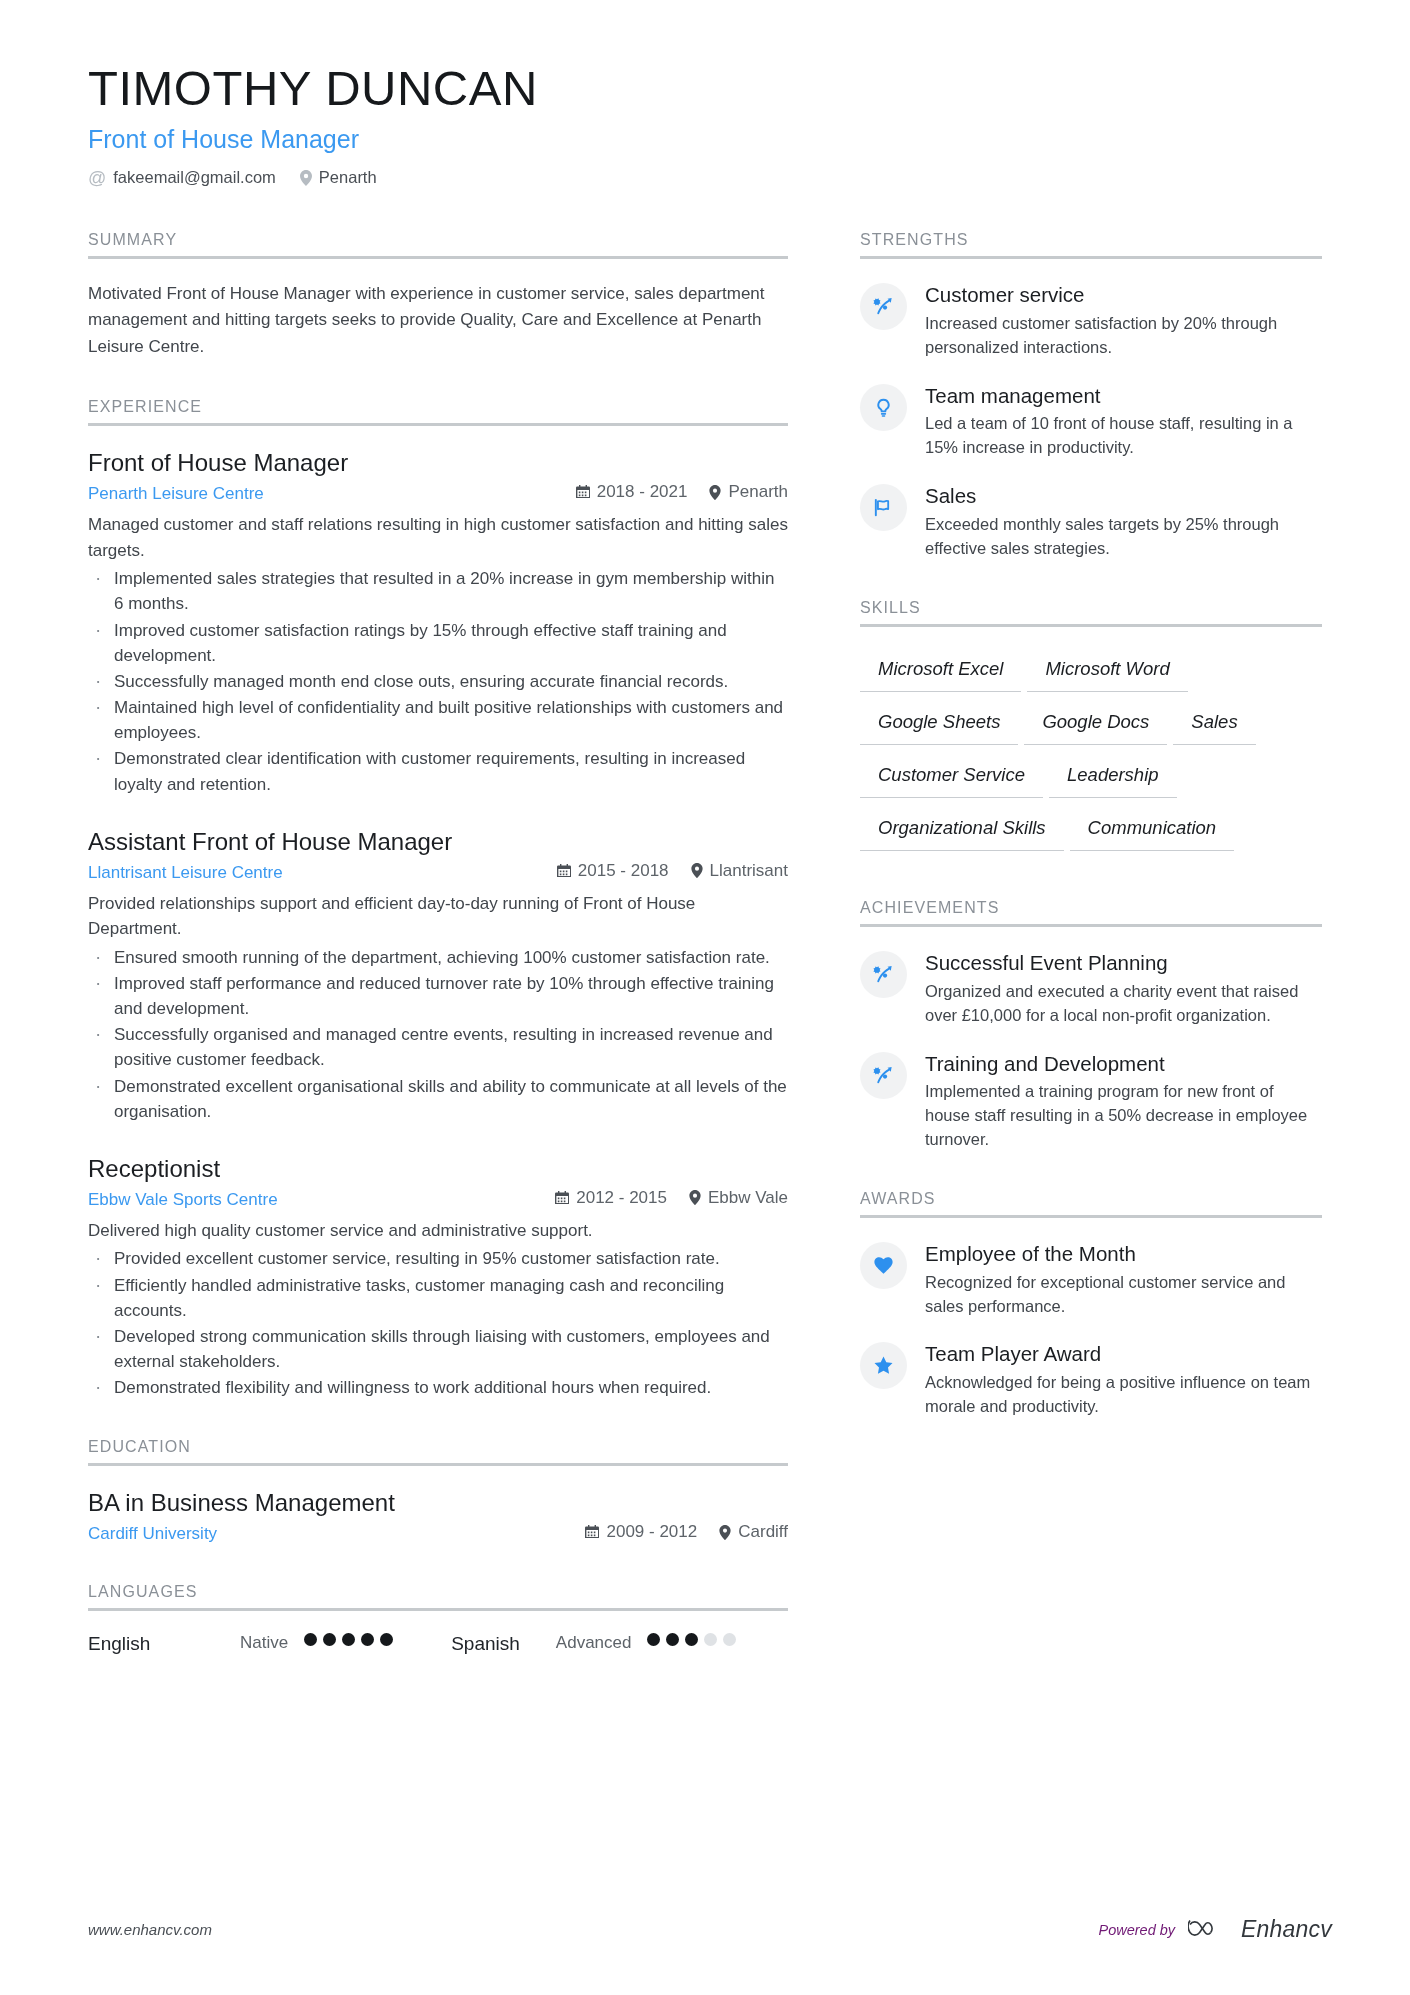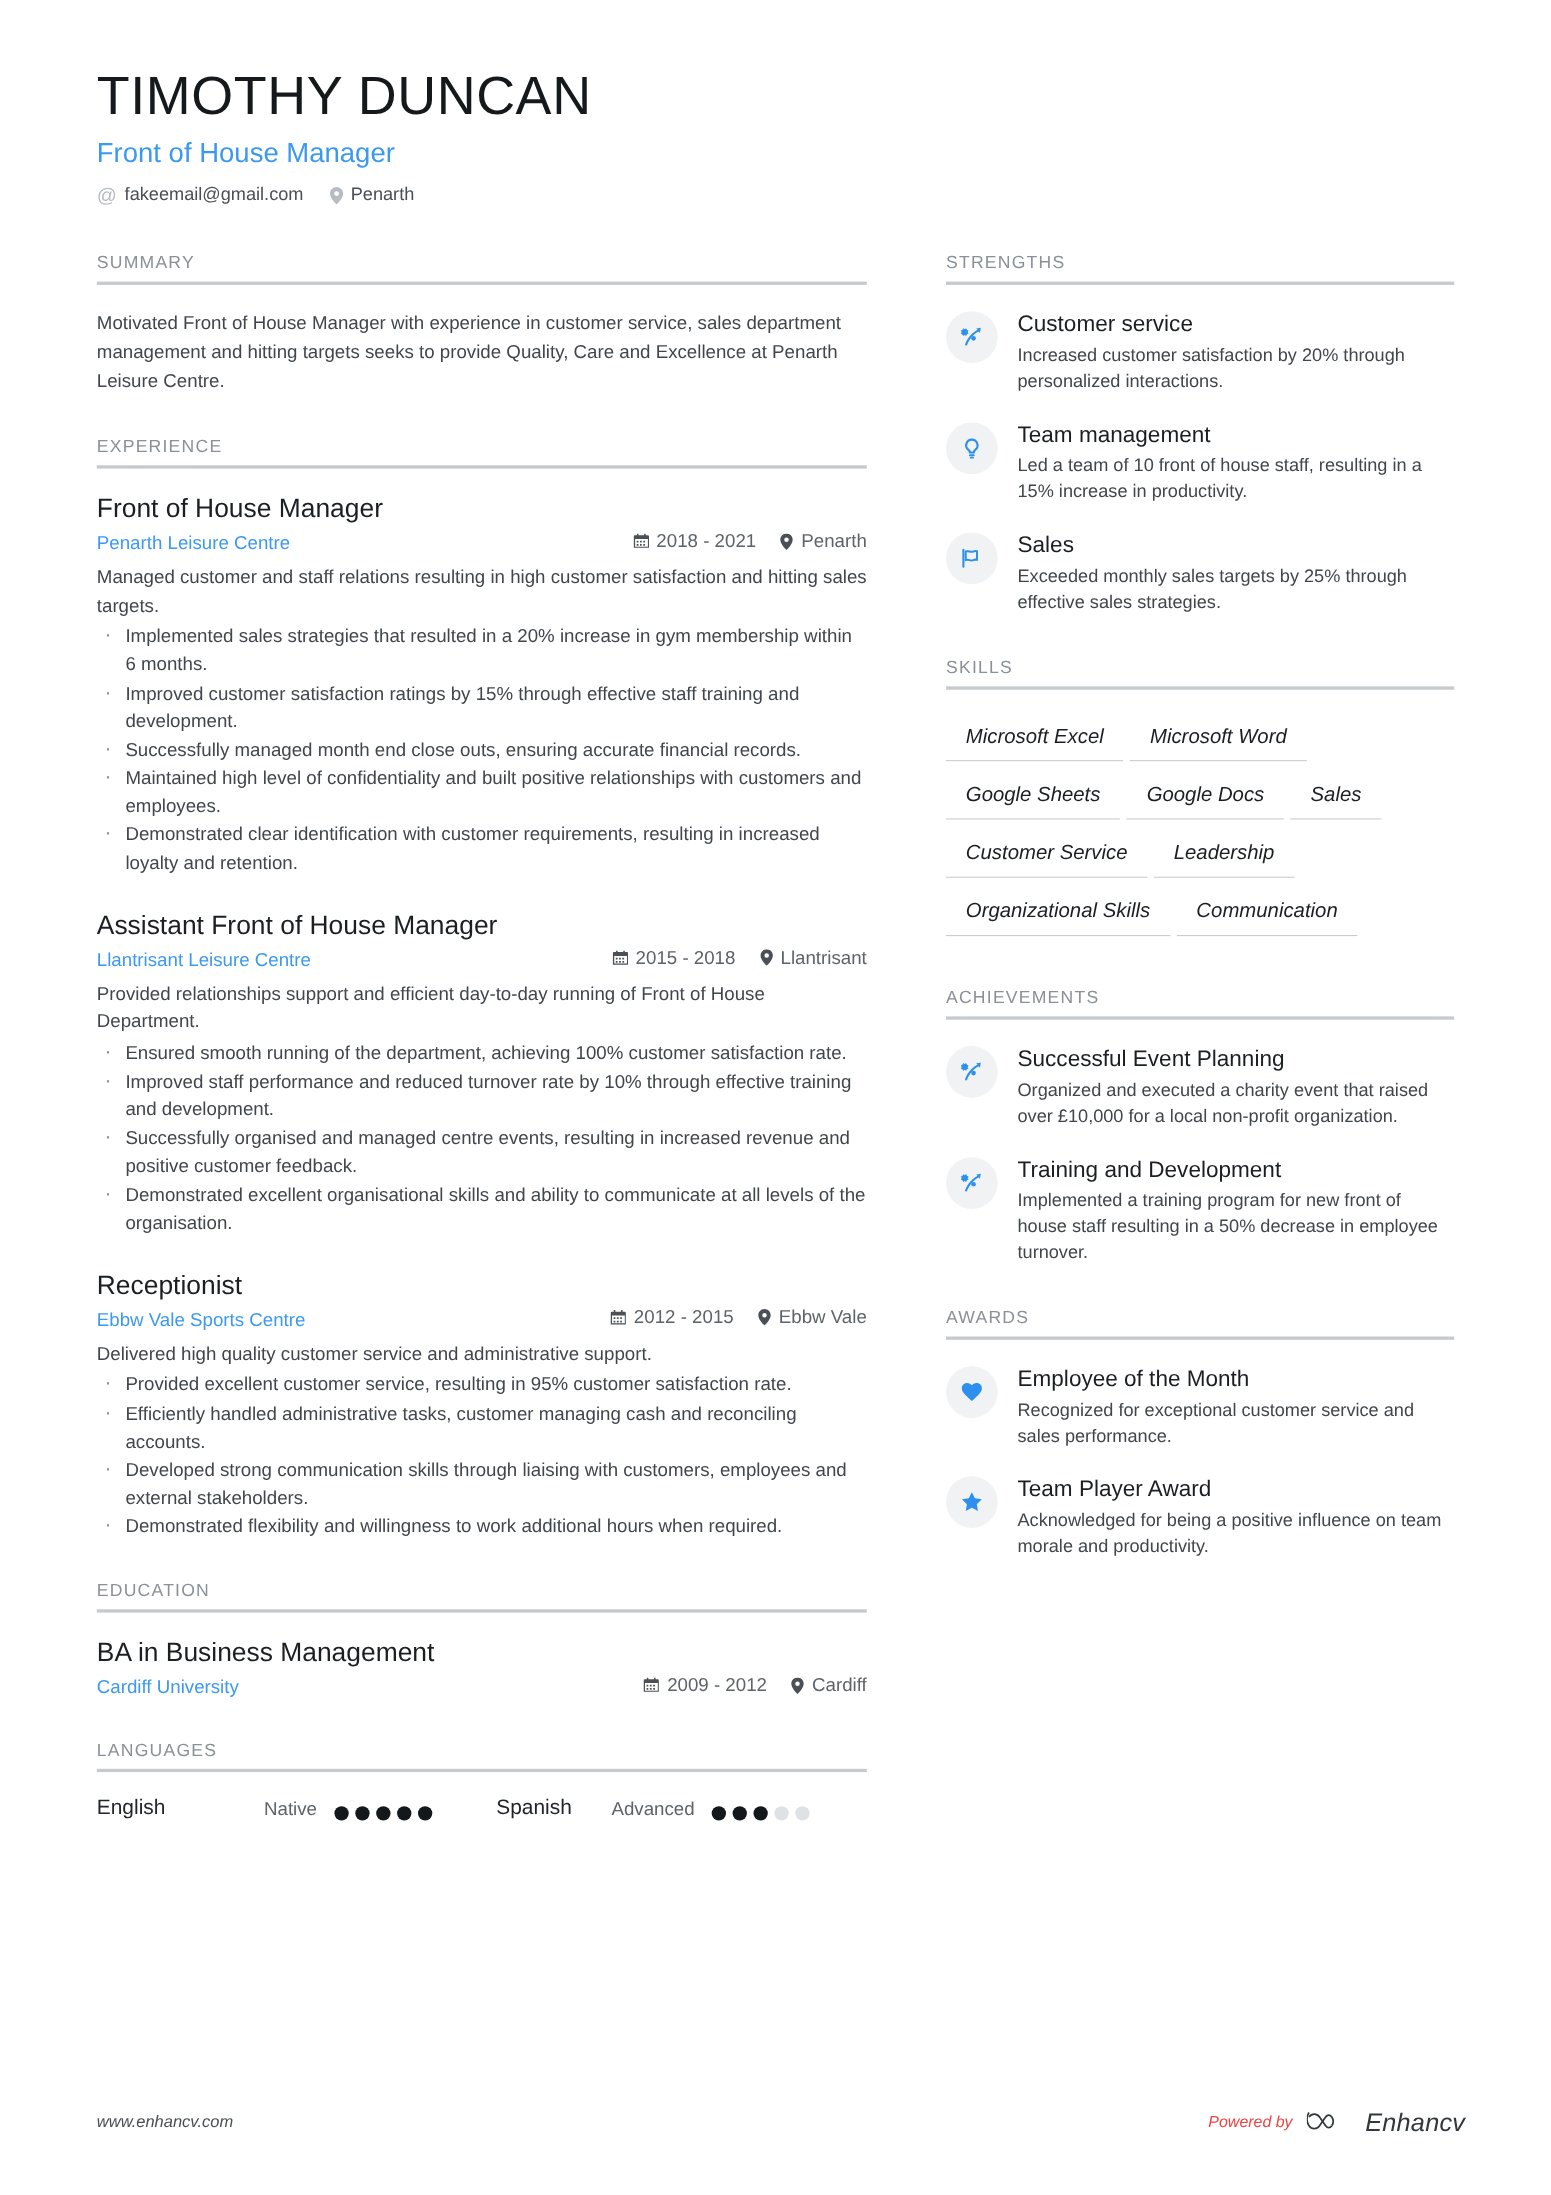--- a/index.html
+++ b/index.html
@@ -135,21 +135,21 @@
     position: absolute;
     left: 7px;
     top: -2px;
     color: #878d94;
     font-size: 19px;
     line-height: 1.5;
   }
 
   
   .lang-row { display: flex; align-items: center; }
-  .lang-block { display: flex; align-items: flex-end; }
+  .lang-block { display: flex; align-items: flex-start; }
   .lang-name {
     font-size: 19px;
     color: #21252a;
     width: 152px;
     flex: 0 0 152px;
   }
   .lang-level {
     font-size: 17px;
     color: #5d6369;
     margin-right: 16px;
@@ -226,21 +226,21 @@
     align-items: center;
     justify-content: space-between;
     font-style: italic;
   }
   .footer-url { font-size: 15px; color: #4a4f55; }
   .footer-brand {
     display: flex;
     align-items: center;
     gap: 13px;
   }
-  .powered-by { font-size: 14.5px; color: #ef4444; }
+  .powered-by { font-size: 14.5px; color: #701a75; }
   .brand-name { font-size: 23px; color: #33383d; letter-spacing: 0.2px; }
   .brand-mark svg { display: block; }
 </style>
 </head>
 <body>
 
 <div class="page">
 
   <div class="header">
     <div class="name">TIMOTHY DUNCAN</div>

